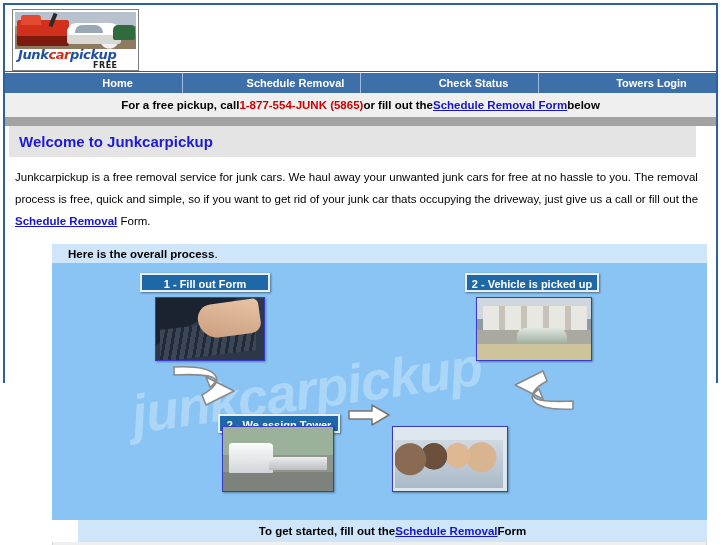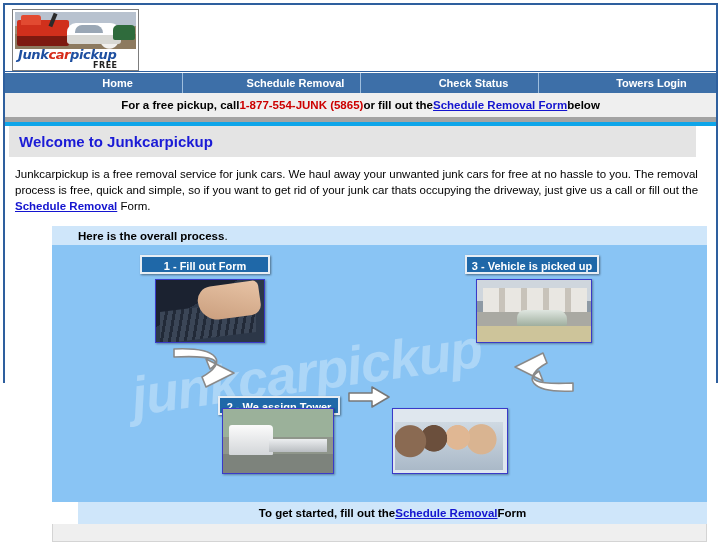--- a/index.html
+++ b/index.html
@@ -7,21 +7,21 @@
     width:727px;height:545px;overflow:hidden;
     background:#ffffff;
     font-family:"Liberation Sans", sans-serif;
     font-size:12px;color:#000;
   }
   .page{position:relative;width:727px;height:545px;background:#fff;}
 
   
   .frame{
     position:absolute;left:3px;top:3px;width:715px;height:380px;
-    border:2px solid #2e5f9e;background:#0ea5e9;box-sizing:border-box;
+    border:2px solid #2e5f9e;background:#a3a3a3;box-sizing:border-box;
   }
 
   
   .masthead{
     position:relative;height:67px;background:#ffffff;
     border-bottom:1px solid #2e5f9e;box-sizing:border-box;
   }
   .logo{
     position:absolute;left:7px;top:4px;width:125px;height:60px;
     border:1px solid #7d7d7d;background:#ffffff;overflow:hidden;
@@ -100,29 +100,29 @@
   
   .content{padding:0 0 0 0;background:#fff;}
   .welcome-bar{
     margin:4px 20px 0 4px;height:31px;
     background:#e4e4e4;display:flex;align-items:center;
   }
   .welcome-bar h1{
     margin:0 0 0 10px;font-size:15px;color:#1b1bd6;font-weight:bold;
   }
   .intro{
-    padding:9px 10px 4px 10px;font-size:11.5px;line-height:16px;color:#000;
+    padding:9px 10px 4px 10px;font-size:11.5px;line-height:22px;color:#000;
   }
   .intro a{color:#1414cf;font-weight:bold;text-decoration:underline;}
 
   
   .proc-wrap{margin:8px 9px 0 47px;}
   .proc-head{
     background:#cfe6fa;height:19px;display:flex;align-items:center;
-    padding-left:26px;box-sizing:border-box;
+    padding-left:16px;box-sizing:border-box;
     font-size:11.5px;color:#000;
   }
   .proc-head b{font-weight:bold;}
   .proc-body{
     position:relative;height:257px;background:#89c4f4;overflow:hidden;
   }
   .watermark{
     position:absolute;left:78px;top:96px;
     font-size:54px;font-weight:bold;font-style:italic;
     color:rgba(255,255,255,.30);white-space:nowrap;
@@ -252,21 +252,21 @@
             <span>.</span>
         </div>
 
         <div class="proc-body">
 
           <div class="watermark">junkcarpickup</div>
 
           <div class="step-label" style="left:88px;top:10px;width:130px;">1 - Fill out Form</div>
           <div class="step-photo ph-key" style="left:103px;top:34px;width:108px;height:62px;"></div>
 
-          <div class="step-label" style="left:413px;top:10px;width:134px;">3 - Vehicle is picked up</div>
+          <div class="step-label" style="left:413px;top:10px;width:134px;">2 - Vehicle is picked up</div>
           <div class="step-photo ph-drive" style="left:424px;top:34px;width:114px;height:62px;"></div>
 
           <div class="step-label" style="left:166px;top:151px;width:122px;">2 - We assign Tower</div>
           <div class="step-photo ph-tow" style="left:170px;top:163px;width:110px;height:64px;"></div>
 
           <div class="step-photo ph-call" style="left:340px;top:163px;width:114px;height:64px;"></div>
 
           <svg class="c-arrow" style="left:110px;top:98px;" width="80" height="56" viewBox="0 0 80 56">
             <path d="M12 6 C 58 4, 66 20, 40 34 L 44 44 L 72 30 L 44 16 L 48 26 C 60 18, 54 12, 12 14 Z" fill="#ffffff" stroke="#8a8a8a" stroke-width="1.6" stroke-linejoin="round"></path>
           </svg>

